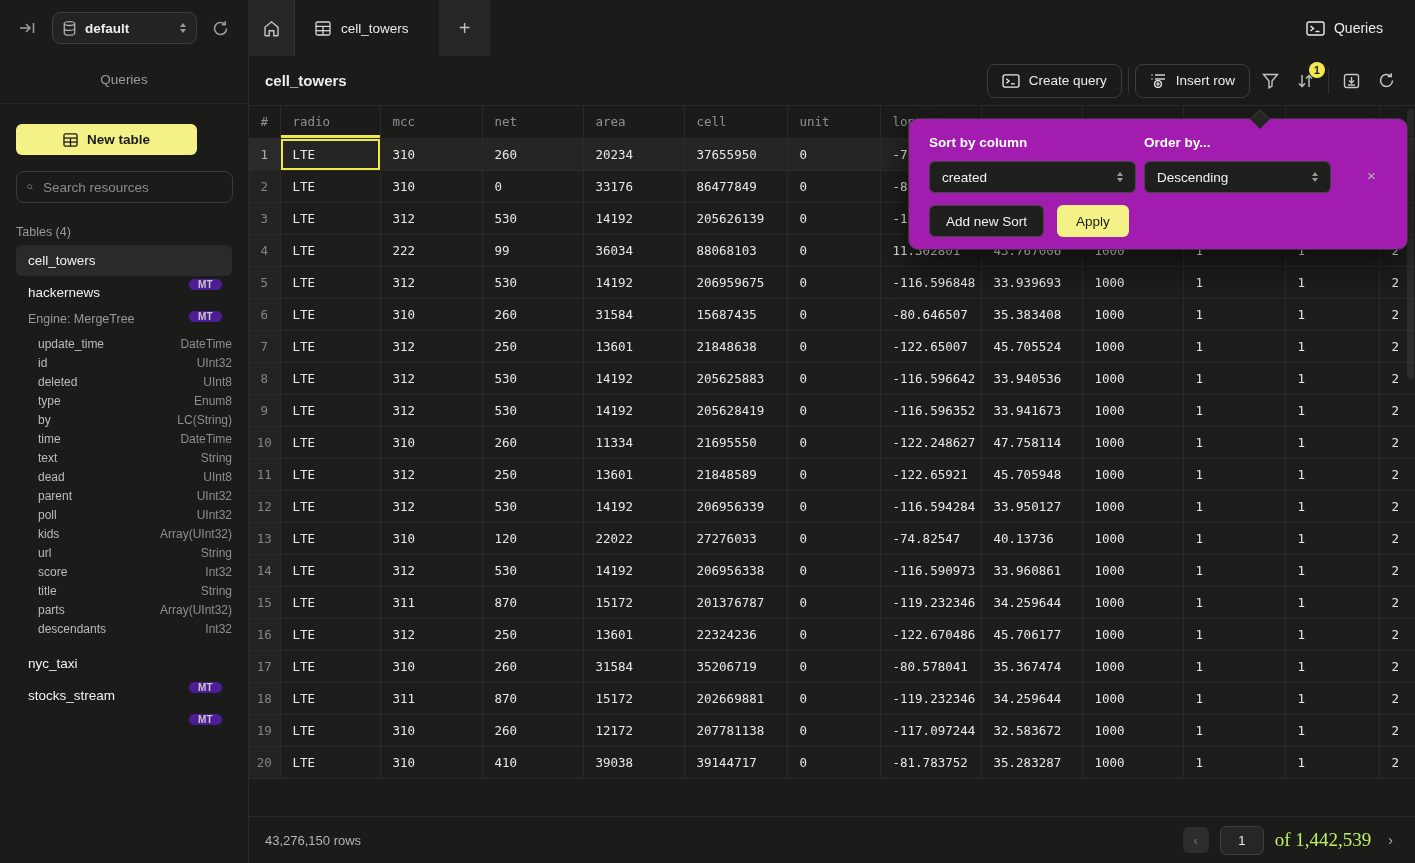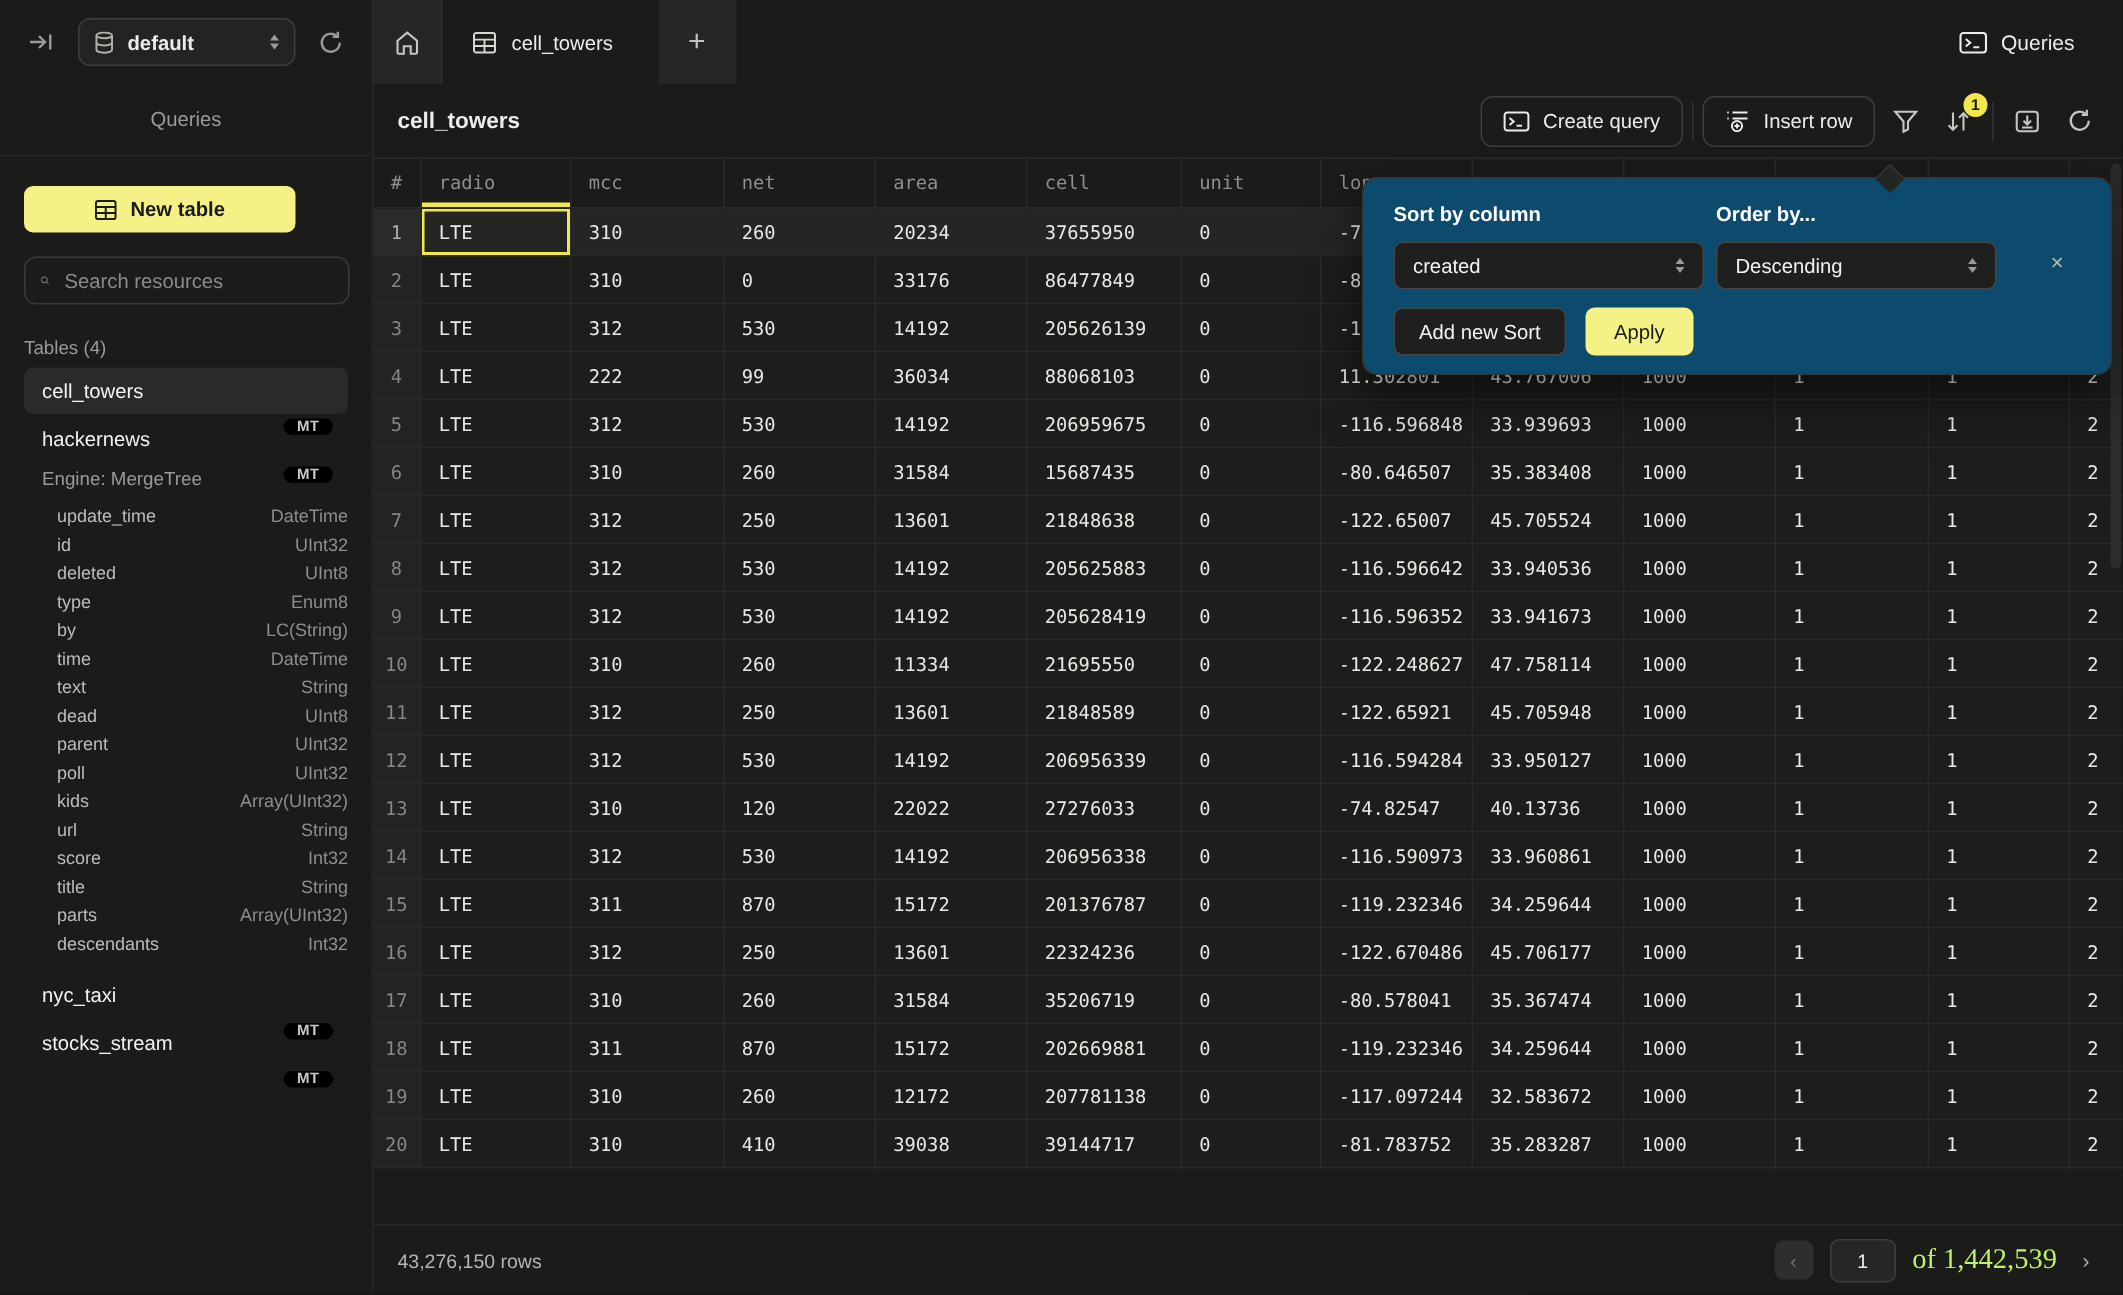--- a/index.html
+++ b/index.html
@@ -36,21 +36,21 @@
   .side-tab{flex:1;display:flex;align-items:center;justify-content:center;font-size:13.5px;color:var(--muted);position:relative;cursor:pointer;background:none;border:none;}
   .side-tab.active{color:#ffffff;}
   .side-tab.active::after{content:"";position:absolute;bottom:-2px;left:0;right:0;height:3px;background:#f3ef63;}
   .new-table-btn{margin:20px 16px 0;width:181px;height:31px;display:flex;align-items:center;justify-content:center;gap:9px;background:var(--btn-yellow);color:#1b1b19;border:none;border-radius:6px;font-size:13.5px;font-weight:700;cursor:pointer;}
   .search-box{margin:16px 16px 0;width:217px;height:32px;display:flex;align-items:center;gap:8px;padding:0 10px;border:1px solid var(--line2);border-radius:8px;color:var(--dim);}
   .search-box input{flex:1;background:none;border:none;outline:none;color:var(--text);font-size:13.5px;font-family:inherit;}
   .search-box input::placeholder{color:#8a8a86;}
   .section-label{margin:22px 16px 6px;font-size:12.5px;color:var(--muted);}
   .tbl-item{margin:1px 16px 0;height:31px;display:flex;align-items:center;justify-content:space-between;padding:0 10px 0 12px;border-radius:6px;font-size:13.5px;color:#f2f2f0;cursor:pointer;}
   .tbl-item.selected{background:#2a2a28;}
-  .mt-badge{background:#000000;color:#c8c8c4;font-size:10px;font-weight:700;padding:0 9px;border-radius:10px;letter-spacing:.3px;margin-top:48px;}
+  .mt-badge{background:#4c1d95;color:#c8c8c4;font-size:10px;font-weight:700;padding:0 9px;border-radius:10px;letter-spacing:.3px;margin-top:48px;}
   .engine-line{margin:4px 16px 8px 28px;font-size:12.5px;color:var(--muted);}
   .schema{margin:2px 16px 10px;}
   .schema-row{display:flex;justify-content:space-between;align-items:center;padding:2.5px 0 2.5px 22px;font-family:Liberation Sans, sans-serif;font-size:12px;}
   .schema-row .fname{color:#bcbcb8;}
   .schema-row .ftype{color:#8e8e8a;}
 
   
   .main{position:absolute;top:56px;left:249px;width:1166px;height:807px;display:flex;flex-direction:column;background:var(--bg);}
   .main-header{height:50px;flex:none;display:flex;align-items:center;padding:0 16px;border-bottom:1px solid var(--line);}
   .page-title{font-size:15px;font-weight:700;color:var(--text);}
@@ -75,21 +75,21 @@
 
   .footer{height:47px;flex:none;display:flex;align-items:center;padding:0 16px;border-top:1px solid var(--line);}
   .rowcount{font-size:13px;color:#b4b4b0;}
   .pager{margin-left:auto;display:flex;align-items:center;gap:11px;}
   .pg-btn{width:26px;height:26px;border:none;border-radius:6px;background:#2e2e2c;color:#77777 3;color:#737370;font-size:13px;display:flex;align-items:center;justify-content:center;cursor:pointer;}
   .pg-input{width:44px;height:29px;background:#262624;border:1px solid var(--border);border-radius:6px;color:var(--text);font-size:13px;text-align:center;outline:none;}
   .pg-of{font-size:19px;color:#bef264;font-family:Liberation Serif, serif;}
   .pg-next{background:none;border:none;color:#b0b0ac;font-size:14px;cursor:pointer;}
 
   
-  .sort-popup{position:absolute;left:908px;top:118px;width:500px;height:132px;background:#0c4a6e;border:1px solid #363634;border-radius:10px;box-shadow:0 14px 34px rgba(0,0,0,.55);z-index:6;}
+  .sort-popup{position:absolute;left:908px;top:118px;width:500px;height:132px;background:#a21caf;border:1px solid #363634;border-radius:10px;box-shadow:0 14px 34px rgba(0,0,0,.55);z-index:6;}
   .sort-popup::before{content:"";position:absolute;top:-7px;left:344px;width:13px;height:13px;background:#252523;border-left:1px solid #363634;border-top:1px solid #363634;transform:rotate(45deg);}
   .sp-label{position:absolute;top:16px;font-size:13.5px;font-weight:700;color:#ffffff;}
   .sp-select{position:absolute;top:42px;height:32px;display:flex;align-items:center;justify-content:space-between;padding:0 12px;background:#1f1f1d;border:1px solid #454543;border-radius:6px;font-size:13.5px;color:#f2f2f0;cursor:pointer;}
   .sp-close{position:absolute;top:47px;left:452px;background:none;border:none;color:#b6b6b2;font-size:15px;cursor:pointer;}
   .sp-btn{position:absolute;top:86px;height:32px;border-radius:6px;font-size:13.5px;cursor:pointer;}
   .sp-add{left:20px;padding:0 16px;background:#1f1f1d;border:1px solid #454543;color:#f2f2f0;}
   .sp-apply{left:148px;padding:0 19px;background:var(--btn-yellow);border:none;color:#1b1b19;}
 </style>
 </head>
 <body>

